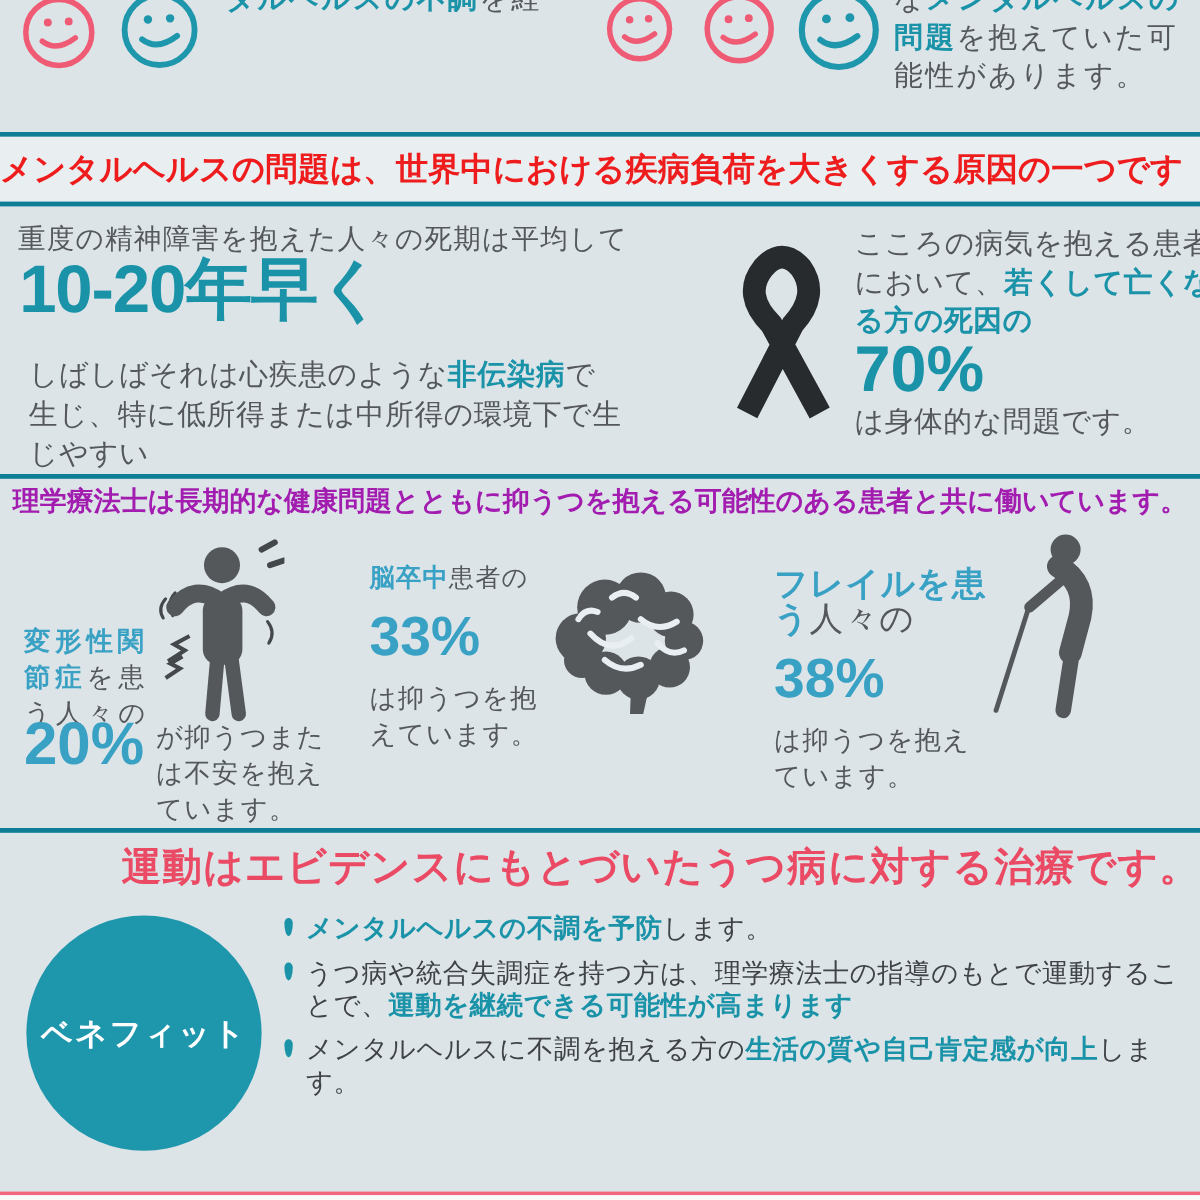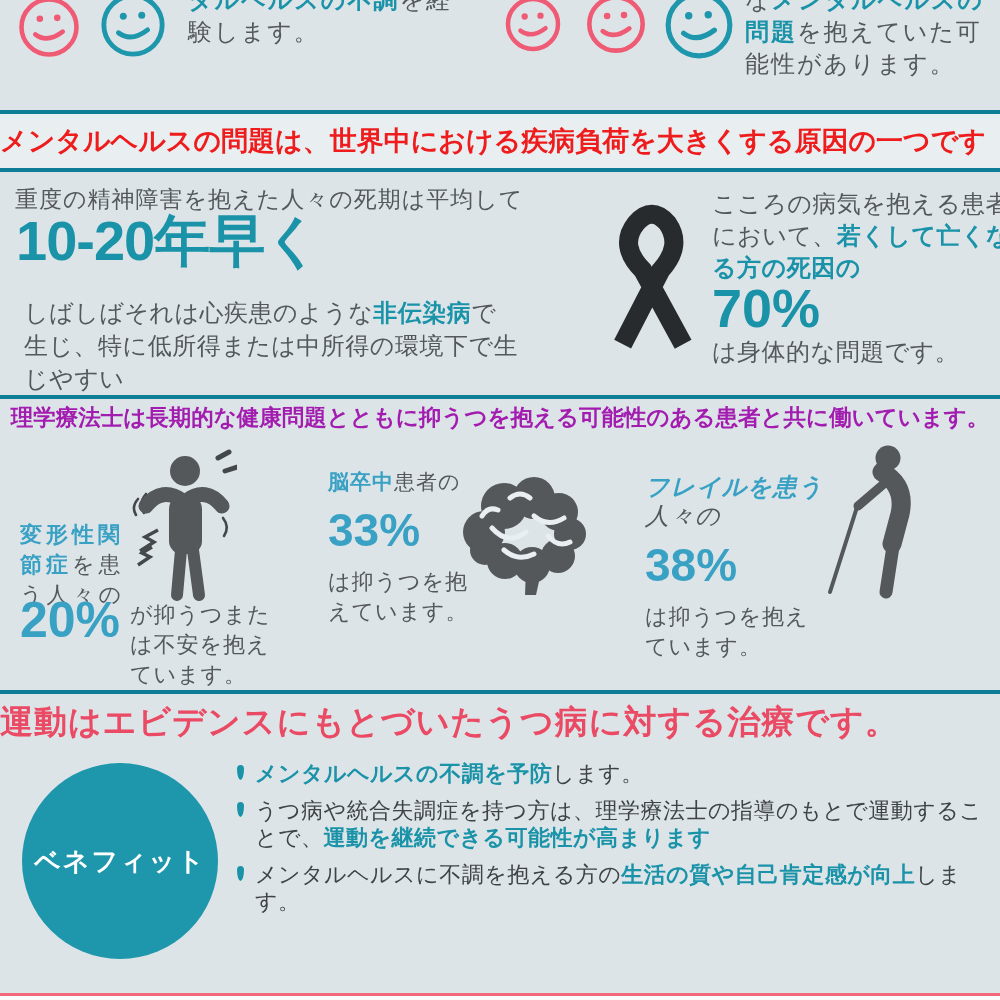--- a/index.html
+++ b/index.html
@@ -31,30 +31,30 @@
   .mort-right{left:712px;top:188px;width:304px;font-size:24px;line-height:32px;letter-spacing:0.5px;}
   .mort-value{font-size:54px;font-weight:700;color:#1a93a8;margin-top:8px;letter-spacing:0;}
   .mort-tail{font-size:24px;color:#54585c;margin-top:12px;font-weight:500;}
   
   .band2{left:0;top:402px;width:1000px;text-align:center;
          font-size:22.5px;font-weight:700;color:#a21caf;}
   
   .statA-label{left:20px;top:520px;width:112px;font-size:22px;line-height:30px;letter-spacing:4px;}
   .statA-value{left:20px;top:591px;font-size:50px;font-weight:700;color:#38a1c4;}
   .statA-cap{left:130px;top:600px;width:152px;font-size:22px;line-height:30px;letter-spacing:1px;font-weight:500;}
-  .statB{left:308px;top:468px;width:162px;margin-left:20px;}
+  .statB{left:308px;top:468px;width:162px;}
   .statB .lbl{font-size:21px;line-height:27px;letter-spacing:1px;}
   .statB .val{font-size:46px;font-weight:700;color:#38a1c4;margin:8px 0 10px 0;}
   .statB .cap{font-size:22px;line-height:30px;letter-spacing:1px;font-weight:500;}
   .statC{left:645px;top:472px;width:186px;}
-  .statC .lbl{font-size:24px;line-height:29px;letter-spacing:1px;font-style:italic;}
+  .statC .lbl{font-size:28px;line-height:29px;letter-spacing:1px;}
   .statC .val{font-size:46px;font-weight:700;color:#38a1c4;margin:8px 0 10px 0;}
   .statC .cap{font-size:22px;line-height:30px;letter-spacing:1px;font-weight:500;}
   
-  .band3{left:0;top:700px;width:1000px;text-align:left;
+  .band3{left:0;top:700px;width:1000px;text-align:right;
          font-size:33px;font-weight:700;color:#ea4a63;letter-spacing:1px;}
   
   .circle{left:22px;top:763px;width:196px;height:196px;border-radius:50%;background:#1e96ab;
           display:flex;align-items:center;justify-content:center;}
   .circle-label{color:#ffffff;font-size:26px;font-weight:700;letter-spacing:2px;}
   .bullets{left:237px;top:760px;width:762px;}
   .bullet{display:flex;align-items:flex-start;margin-bottom:10px;font-size:22px;line-height:27px;}
   .marker{flex:0 0 auto;width:7px;height:15px;background:#1a93a8;margin:5px 11px 0 0;
           border-radius:50% 50% 50% 50% / 28% 28% 72% 72%;}
   .bullet-text{letter-spacing:0.5px;}
@@ -76,21 +76,20 @@
   <svg class="abs" style="left:98px;top:-10px;" width="70" height="70" viewBox="0 0 72 72">
     <circle cx="36" cy="36" r="30" fill="none" stroke="#1e96ab" stroke-width="5"></circle>
     <circle cx="26" cy="27" r="3.6" fill="#1e96ab"></circle>
       <circle cx="45" cy="26" r="3.6" fill="#1e96ab"></circle>
     <path d="M21 44 Q34 54 51 41" fill="none" stroke="#1e96ab" stroke-width="5" stroke-linecap="round"></path>
   </svg>
 </div>
 
 <div class="abs top-text" style="left:188px;top:-16px;width:280px;">
   <div class="nowrap"><span class="seg-teal">タルヘルスの不調</span><span class="seg-gray">を経</span></div>
-  <div class="nowrap"><span class="seg-gray">験します。</span></div>
 </div>
 
 <div class="abs" style="left:0;top:0;">
   <svg class="abs" style="left:503px;top:-6px;" width="60" height="60" viewBox="0 0 72 72">
     <circle cx="36" cy="36" r="30" fill="none" stroke="#ef5b74" stroke-width="5.4"></circle>
     <circle cx="26" cy="27" r="3.8" fill="#ef5b74"></circle>
       <circle cx="45" cy="26" r="3.8" fill="#ef5b74"></circle>
     <path d="M21 44 Q34 54 51 41" fill="none" stroke="#ef5b74" stroke-width="5.4" stroke-linecap="round"></path>
   </svg>
   <svg class="abs" style="left:584px;top:-8px;" width="64" height="64" viewBox="0 0 72 72">

